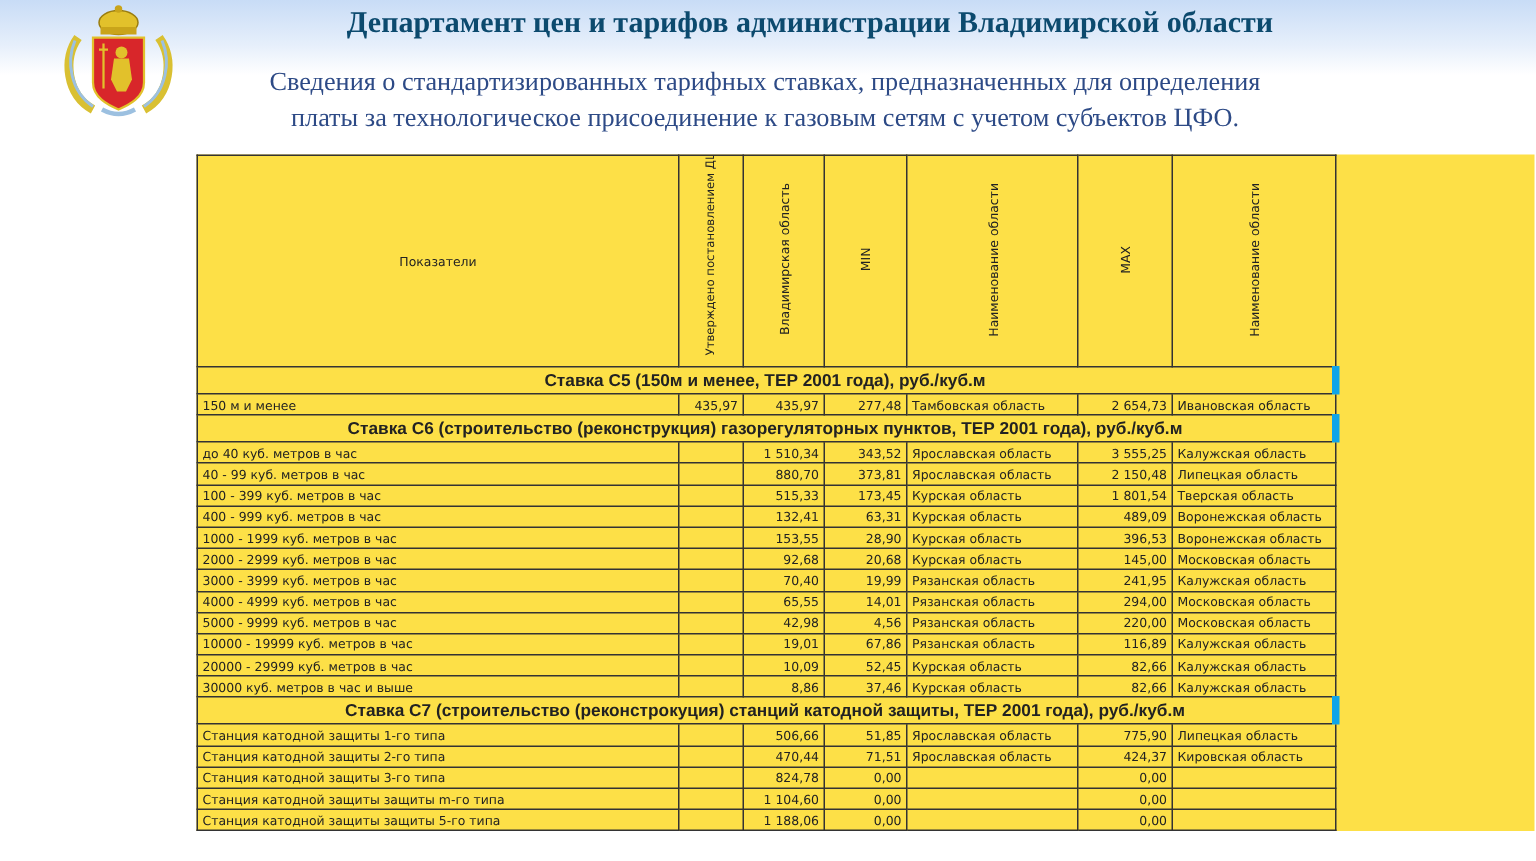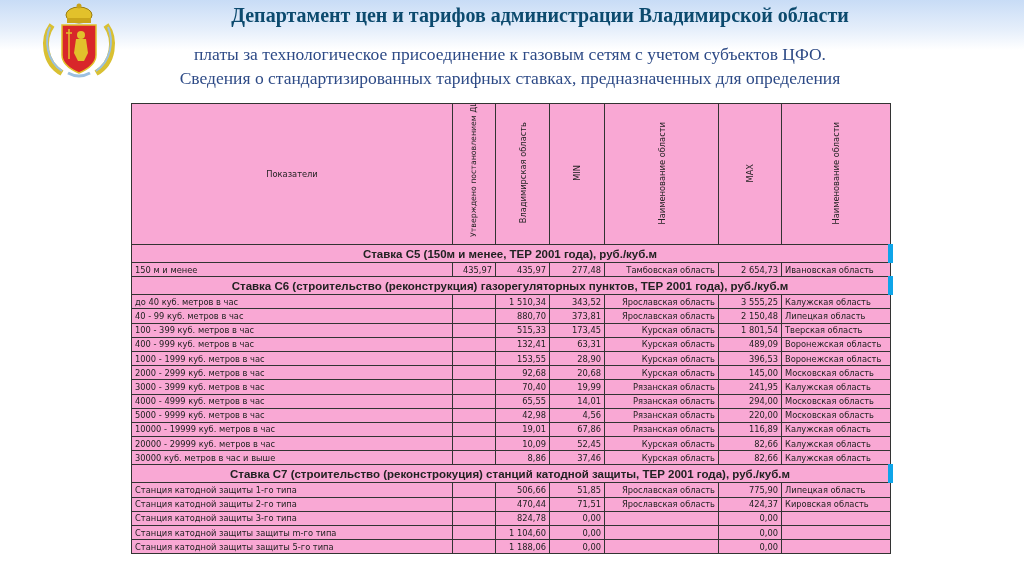--- a/index.html
+++ b/index.html
@@ -13,32 +13,32 @@
   }
   .title {
     position: absolute; left: 180px; top: 4px; width: 720px; text-align: center;
     font-family: "Liberation Serif", serif; font-weight: bold; font-size: 20px; color: #0c4a6e;
   }
   .subtitle {
     position: absolute; left: 130px; top: 42px; width: 760px; text-align: center;
     font-family: "Liberation Serif", serif; font-size: 17.5px; line-height: 24px; color: #2d4a86;
   }
   .sheet {
-    position: absolute; left: 131px; top: 103px; width: 760px;
-    background: #f9a8d4;
+    position: absolute; left: 131px; top: 103px; width: 892px;
+    background: #fde047;
   }
   table {
     border-collapse: collapse; table-layout: fixed; width: 759px;
     font-family: "DejaVu Sans", sans-serif; font-size: 8.3px; color: #222;
   }
   td, th { border: 1px solid #333; padding: 0 3px; height: 13.2px; white-space: nowrap; overflow: hidden; }
   th { font-weight: normal; height: 140px; }
   .vert { writing-mode: vertical-rl; transform: rotate(180deg); display: inline-block; line-height: 10px; text-align: center; }
   .num { text-align: right; }
-  .ctr { text-align: right; }
+  .ctr { text-align: left; }
   .section td { font-family: "Liberation Sans", sans-serif; font-weight: bold; font-size: 11.5px; text-align: center; height: 17px; border-left: 1px solid #333; border-right: 5px solid #0ea5e9; }
 </style>
 </head>
 <body>
 
 <div class="crest">
   <svg width="82" height="78" viewBox="0 0 82 78">
 
     <path d="M14 22 C4 36 6 60 24 70" fill="none" stroke="#d9c032" stroke-width="6"></path>
     <path d="M68 22 C78 36 76 60 58 70" fill="none" stroke="#d9c032" stroke-width="6"></path>
@@ -55,22 +55,22 @@
     <path d="M38 36 L48 36 L50 50 L46 58 L40 58 L36 50 Z" fill="#e2c12b"></path>
     <line x1="31" y1="26" x2="31" y2="56" stroke="#e2c12b" stroke-width="1.5"></line>
     <line x1="28" y1="30" x2="34" y2="30" stroke="#e2c12b" stroke-width="1.5"></line>
 
     <path d="M30 70 Q41 76 52 70" fill="none" stroke="#9cc0e0" stroke-width="3"></path>
   </svg>
 </div>
 
 <div class="title">Департамент цен и тарифов администрации Владимирской области</div>
 <div class="subtitle">
+  <div>Сведения о стандартизированных тарифных ставках, предназначенных для определения</div>
   <div>платы за технологическое присоединение к газовым сетям с учетом субъектов ЦФО.</div>
-  <div>Сведения о стандартизированных тарифных ставках, предназначенных для определения</div>
 </div>
 
 <div class="sheet">
   <table>
     <colgroup>
       <col style="width:321px">
       <col style="width:43px">
       <col style="width:54px">
       <col style="width:55px">
       <col style="width:114px">

